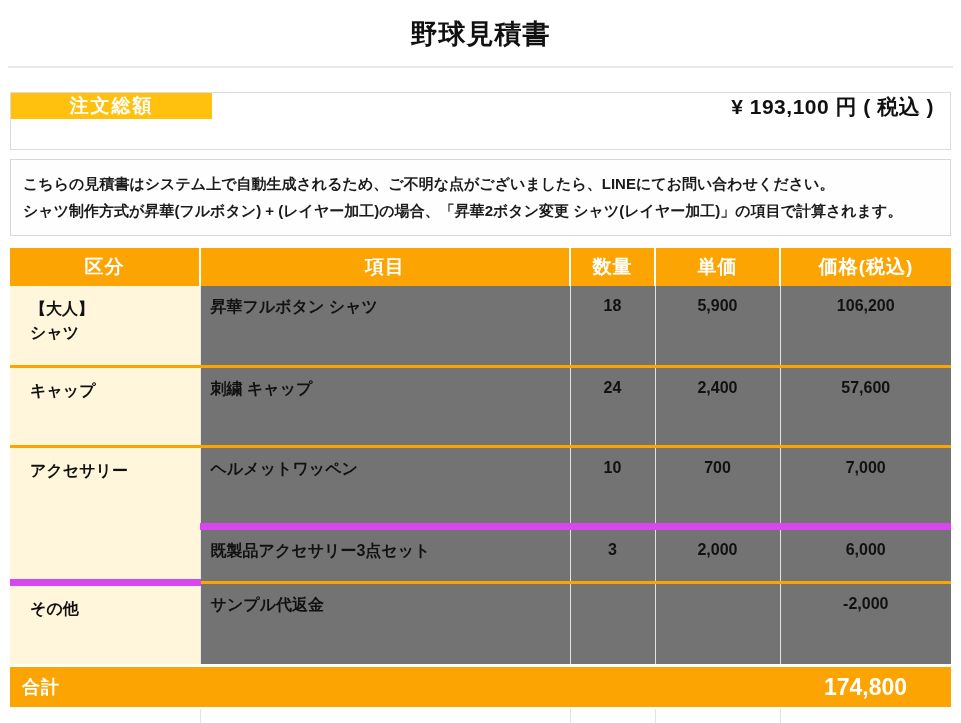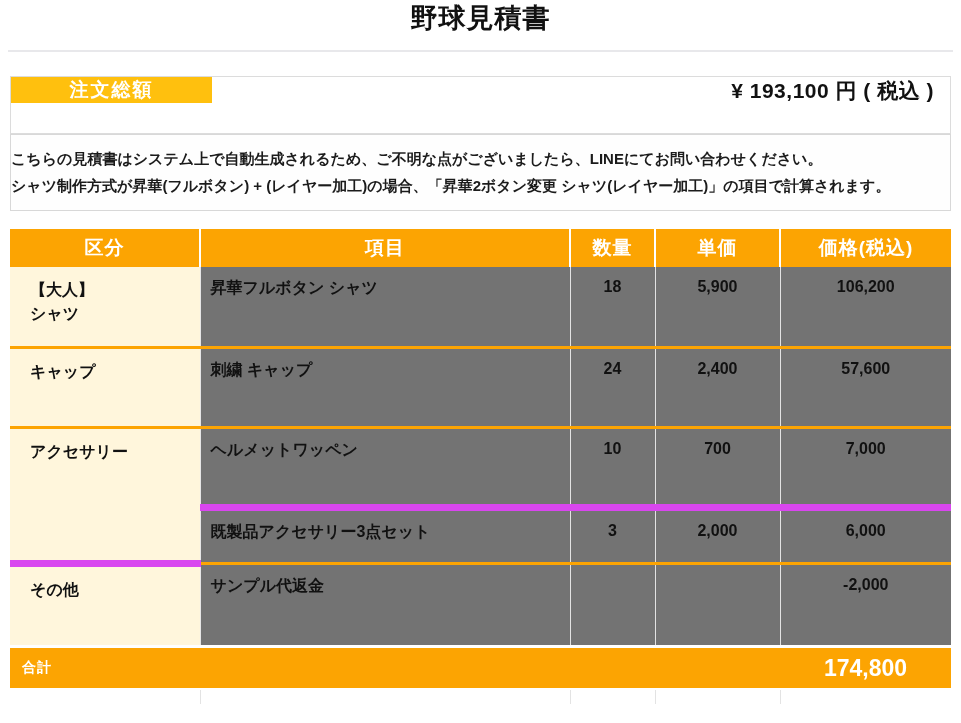--- a/index.html
+++ b/index.html
@@ -11,48 +11,48 @@
   }
   *{box-sizing:border-box;}
   html,body{margin:0;padding:0;}
   body{
     width:961px;height:723px;overflow:hidden;background:#ffffff;
     font-family:"Liberation Sans","DejaVu Sans",sans-serif;
     color:var(--text-dark);
   }
   .page{width:941px;margin:0 10px;}
   h1.title{
-    margin:0;text-align:center;
+    margin:0;padding-top:16px;text-align:center;
     font-size:27px;font-weight:bold;letter-spacing:1px;
   }
   .rule{height:2px;background:#E8E8EB;margin:14px -2px 0;}
   
   .summary{
     margin-top:24px;height:58px;border:1px solid var(--border-gray);
     display:flex;align-items:flex-start;background:#fff;
   }
   .summary-label{
     width:201px;background:var(--badge-orange);color:#fff;
     display:flex;align-items:center;justify-content:center;
     font-size:19px;font-weight:bold;letter-spacing:2px;
   }
   .summary-amount{
     flex:1;display:flex;align-items:center;justify-content:flex-end;
     padding-right:16px;font-size:21px;font-weight:bold;letter-spacing:0.5px;
   }
   
   .notice{
-    border:1px solid #D8D8D8;background:#FEFEFE;
-    padding:11px 0;font-size:15px;font-weight:bold;line-height:1.78;
+    margin-top:9px;border:1px solid #D8D8D8;background:#FEFEFE;
+    padding:11px 12px;font-size:15px;font-weight:bold;line-height:1.78;
     color:#1b1b1b;
   }
   .notice p{margin:0;}
   
   table.items{
-    width:941px;margin-top:18px;border-collapse:collapse;table-layout:fixed;
+    width:941px;margin-top:12px;border-collapse:collapse;table-layout:fixed;
   }
   col.c-cat{width:190px;} col.c-item{width:370px;} col.c-qty{width:85px;}
   col.c-unit{width:125px;} col.c-price{width:171px;}
   thead tr{height:38px;}
   th{
     background:var(--table-orange);color:#fff;font-size:19px;font-weight:bold;
     text-align:center;letter-spacing:1px;
   }
   th + th{border-left:2px solid #ffffff;}
   td{
@@ -66,21 +66,21 @@
   td.item{padding-left:10px;text-align:left;border-left:1px solid #E6E6E6;}
   td.num{text-align:center;border-left:1px solid #E3E3E3;}
   tr.h80{height:80px;} tr.h56{height:56px;} tr.h82{height:82px;}
   tr.sep-orange > td{border-bottom:3px solid var(--table-orange);}
   tr.sep-gray > td{border-bottom:7px solid #d946ef;}
   
   .total{
     margin-top:3px;height:40px;background:var(--table-orange);color:#fff;
     display:flex;align-items:center;font-weight:bold;
   }
-  .total-label{padding-left:12px;font-size:14px;letter-spacing:1px;}
+  .total-label{padding-left:12px;font-size:18px;letter-spacing:1px;}
   .total-spacer{flex:1;}
   .total-value{width:171px;text-align:center;font-size:23px;}
   
   .partial-row{margin-top:2px;height:14px;display:flex;background:#fff;}
   .partial-row .pc{height:100%;}
   .pc1{width:190px;} .pc2{width:370px;border-left:1px solid #E3E3E3;}
   .pc3{width:85px;border-left:1px solid #E3E3E3;}
   .pc4{width:125px;border-left:1px solid #E3E3E3;}
   .pc5{width:171px;border-left:1px solid #E3E3E3;}
 </style>

